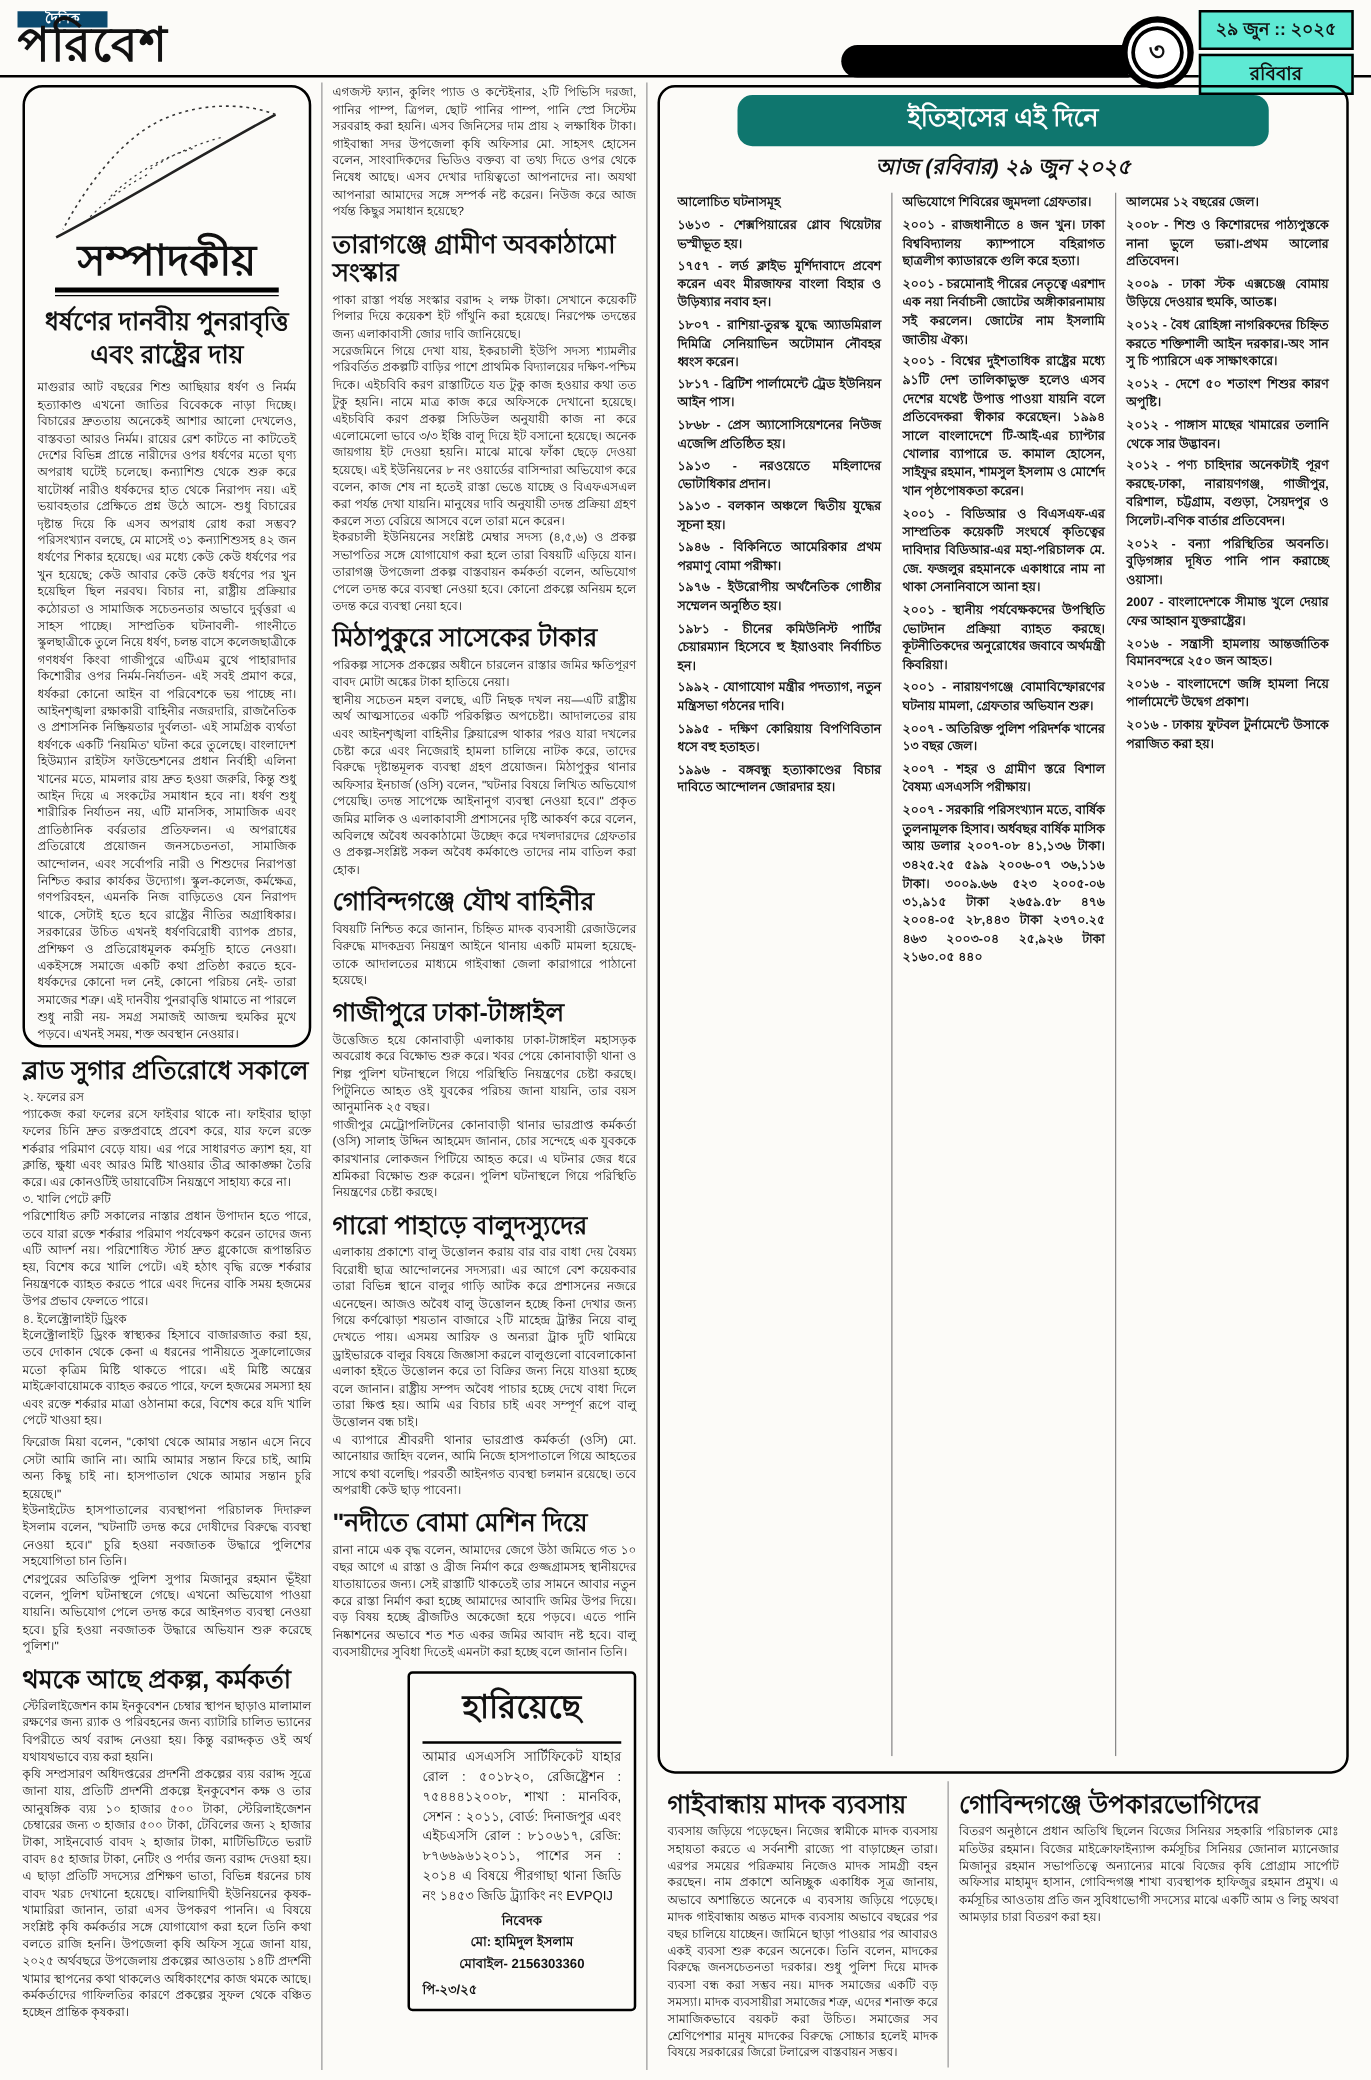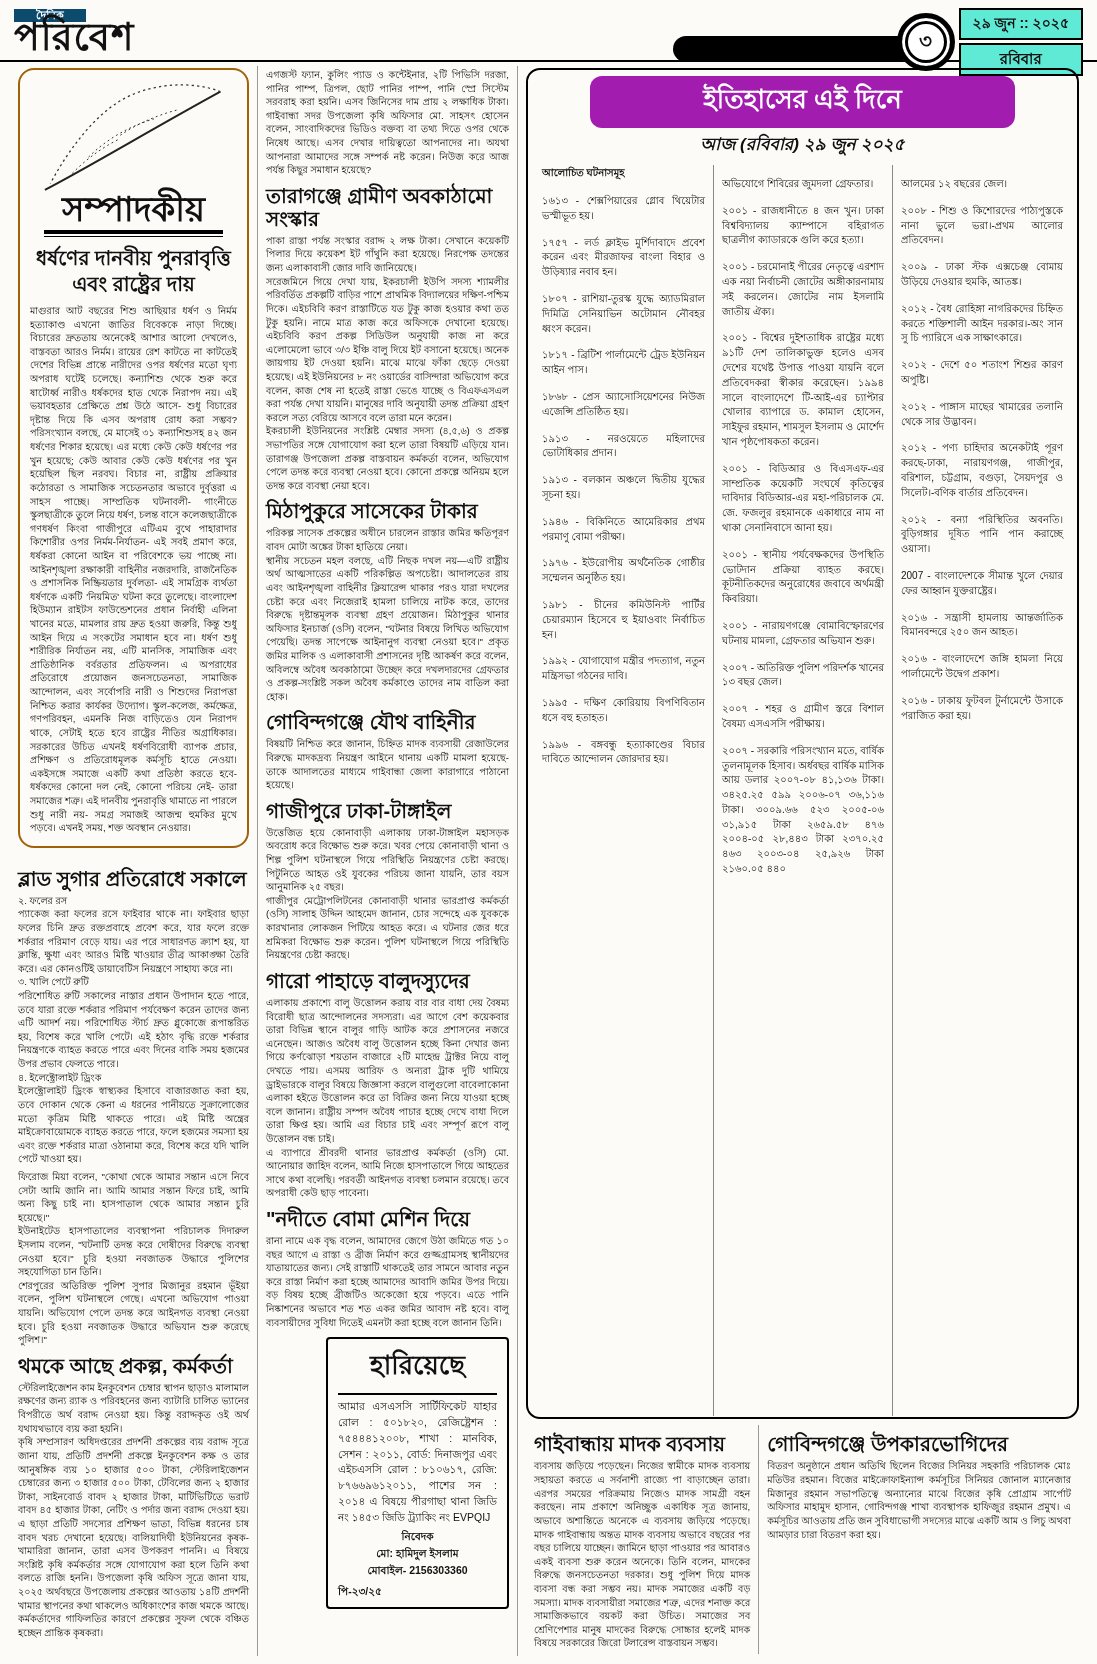--- a/index.html
+++ b/index.html
@@ -30,43 +30,43 @@
   .day-box{font-size:15px;}
 
   
   .content{flex:1;display:grid;grid-template-columns:248px 260px 1fr;
     padding:4px 10px 8px 10px;min-height:0;}
   .col{padding:2px 8px;min-width:0;}
   .col-left{border-right:1px solid #999;}
   .col-mid{border-right:1px solid #999;}
 
   
-  .editorial-box{border:2px solid #a16207;border-radius:16px;padding:8px 10px 11px;margin-bottom:20px;}
+  .editorial-box{border:2px solid #000000;border-radius:16px;padding:8px 10px 1px;margin-bottom:8px;}
   .quill{display:block;margin:0 auto;}
   .edit-title{font-size:34px;font-weight:800;text-align:center;line-height:1;margin-top:-6px;}
   .title-rule{margin:4px 14px 8px;border-top:4px solid #000;border-bottom:1px solid #000;height:2px;}
   .edit-headline{font-size:20px;font-weight:800;text-align:center;line-height:1.3;margin:0 0 7px;}
   .body-text{font-size:9.6px;line-height:1.42;text-align:justify;white-space:pre-line;margin:0;}
 
   
   .article h2{font-size:20px;font-weight:800;line-height:1.15;margin:8px 0 3px;}
   .article .body-text{margin-bottom:4px;}
   .lead-text{font-size:9.6px;line-height:1.42;text-align:justify;white-space:pre-line;margin:0 0 4px;}
 
   
   .right-area{display:flex;flex-direction:column;min-height:0;}
   .history-box{border:2px solid #000;border-radius:14px;padding:6px 6px 4px;flex:1;min-height:0;overflow:hidden;}
-  .history-header{background:#a21caf;color:#fff;border-radius:12px;text-align:center;
-    font-size:26px;font-weight:800;padding:3px 0 5px;margin:0 56px 2px;}
+  .history-header{background:#0f766e;color:#fff;border-radius:12px;text-align:center;
+    font-size:20px;font-weight:800;padding:3px 0 5px;margin:0 56px 2px;}
   .history-sub{text-align:center;font-weight:bold;font-style:italic;font-size:17px;margin:3px 0 6px;}
   .history-cols{display:grid;grid-template-columns:1fr 1fr 1fr;height:calc(100% - 86px);overflow:hidden;}
   .history-col{padding:0 8px;overflow:hidden;}
   .history-col + .history-col{border-left:1px solid #888;}
   .hist-intro{font-size:10px;font-weight:bold;margin:0 0 3px;}
-  .hist-entry{font-size:10px;line-height:1.48;text-align:justify;margin:12px 0 3px;}
+  .hist-entry{font-size:10px;line-height:1.48;text-align:justify;margin:2px 0 3px;font-weight:bold;}
 
   
   .bottom-row{display:grid;grid-template-columns:42% 58%;gap:0;margin-top:6px;}
   .bottom-row .cell{padding:0 8px;}
   .bottom-row .cell + .cell{border-left:1px solid #999;}
 
   
   .lost-box{border:2.5px solid #000;border-radius:4px;padding:6px 10px;margin:8px 0 0 60px;}
   .lost-title{font-size:26px;font-weight:800;text-align:center;margin:0 0 4px;
     border-bottom:2px solid #000;padding-bottom:4px;}

